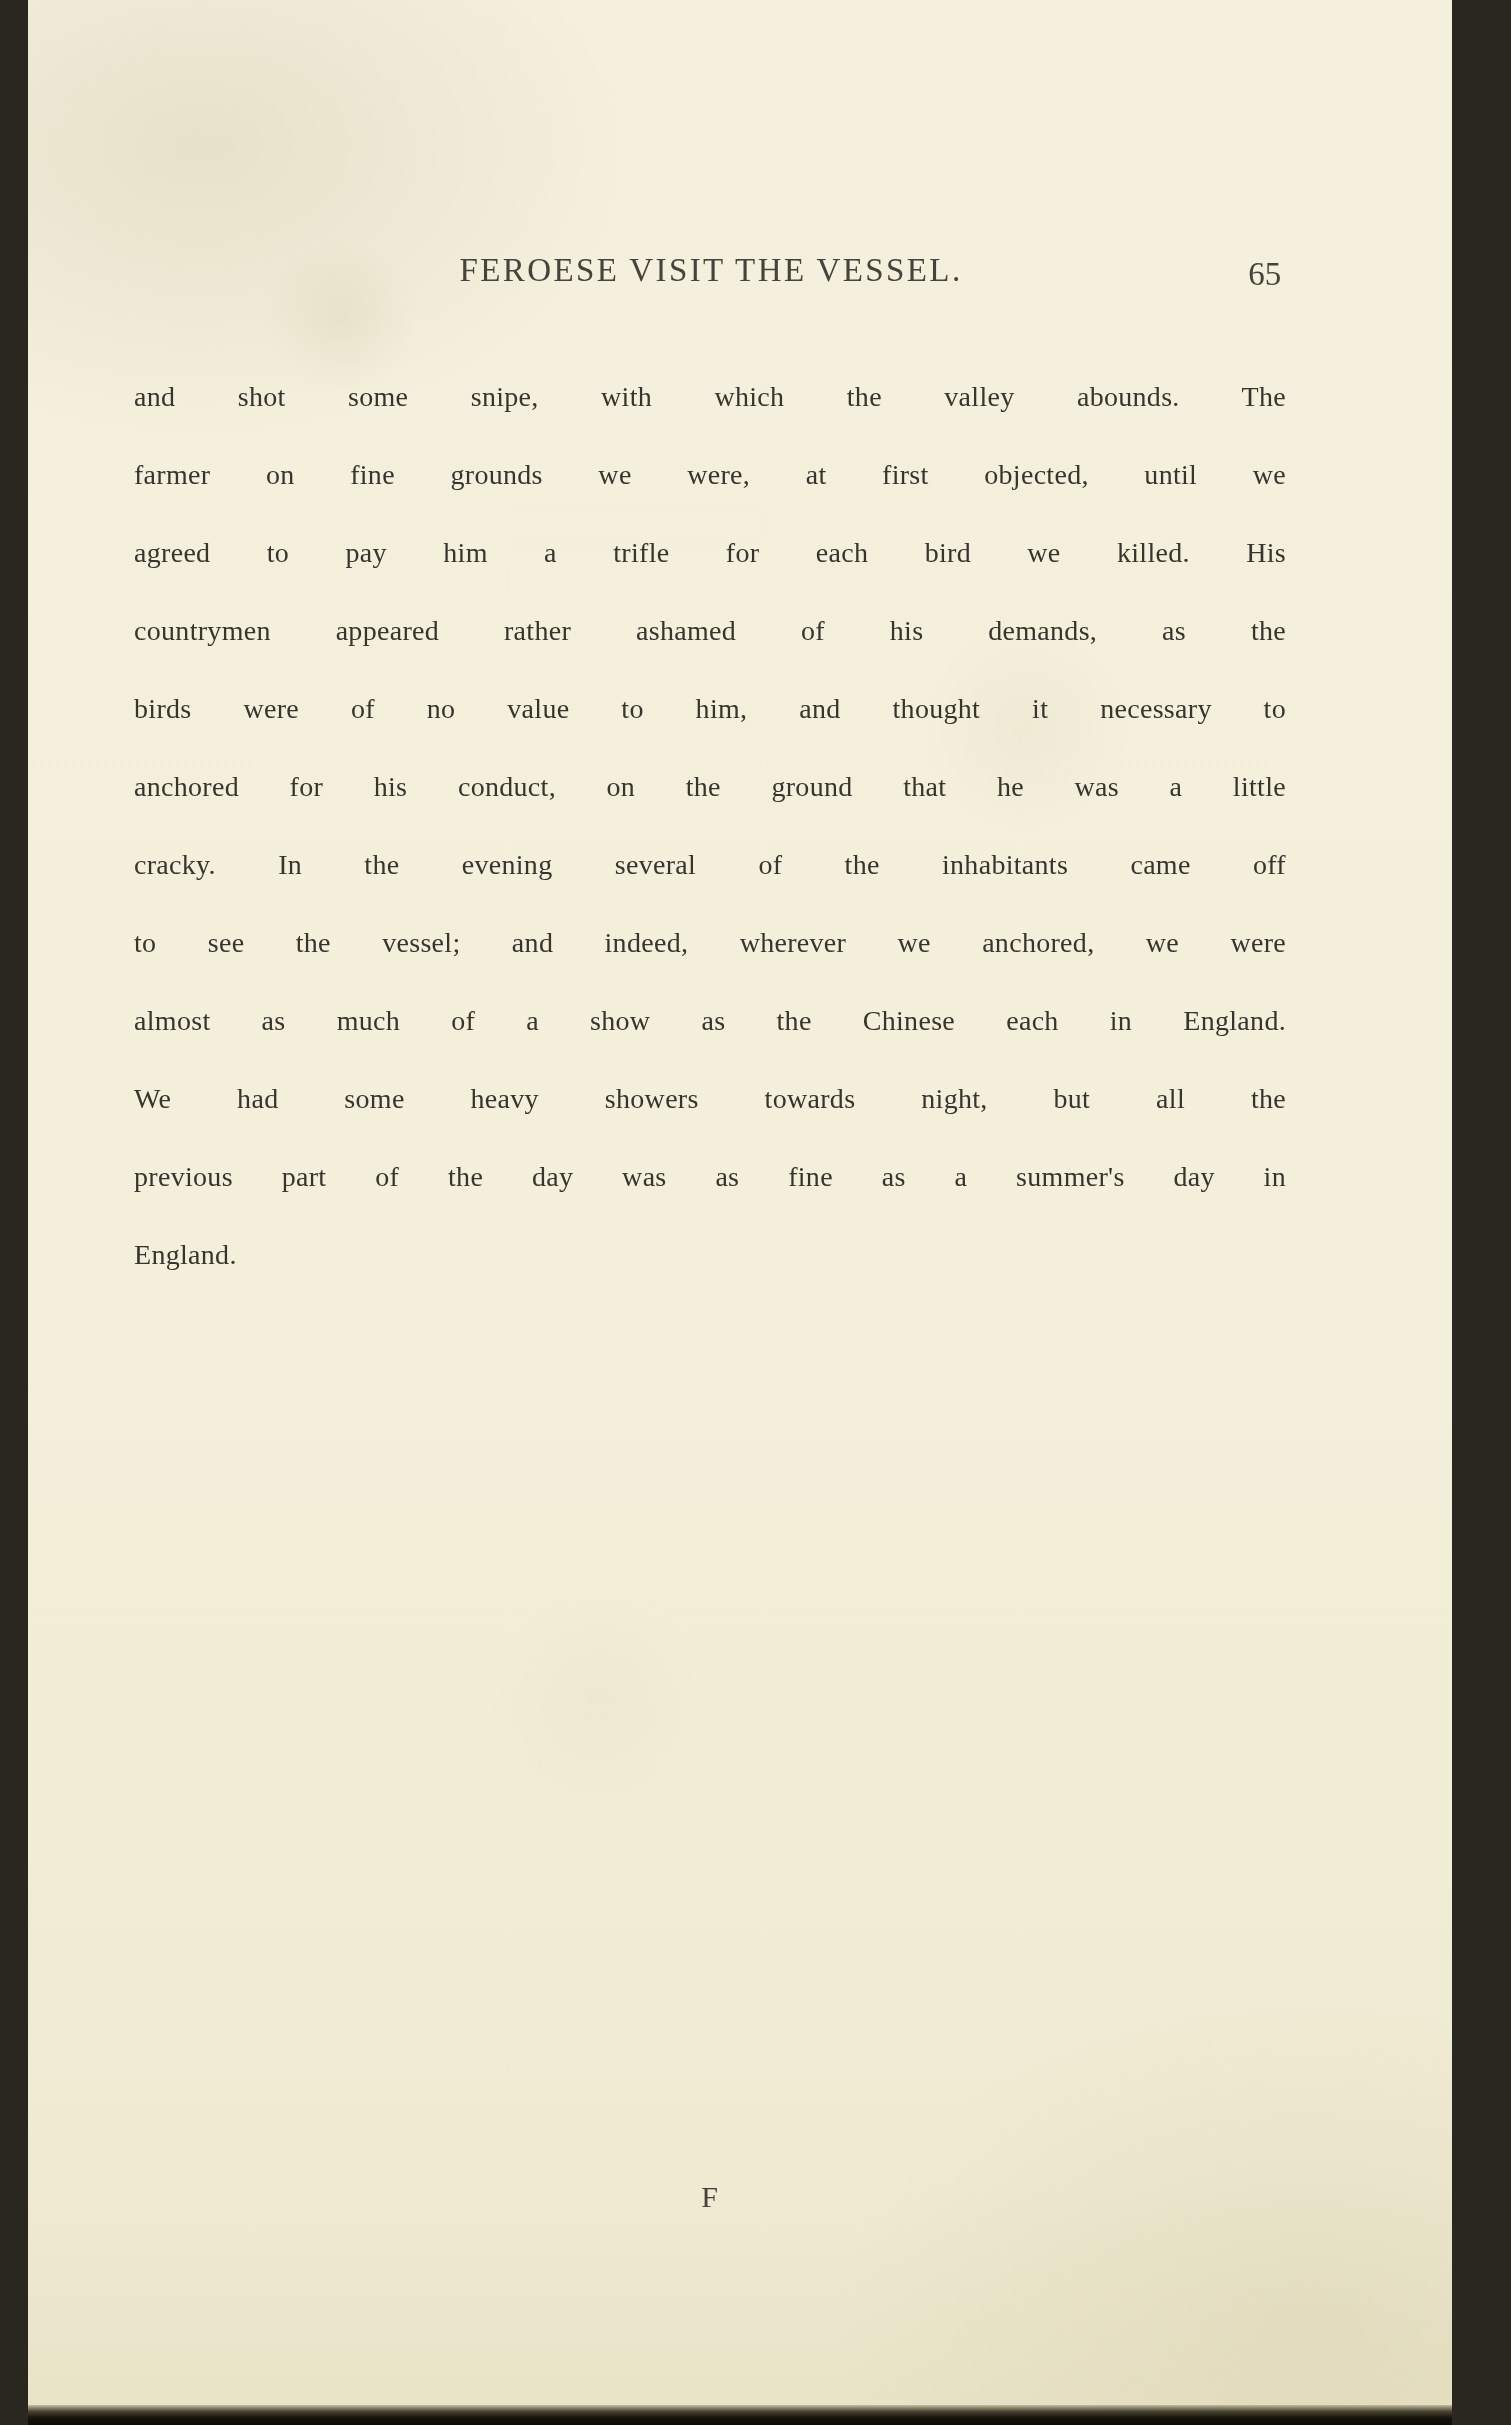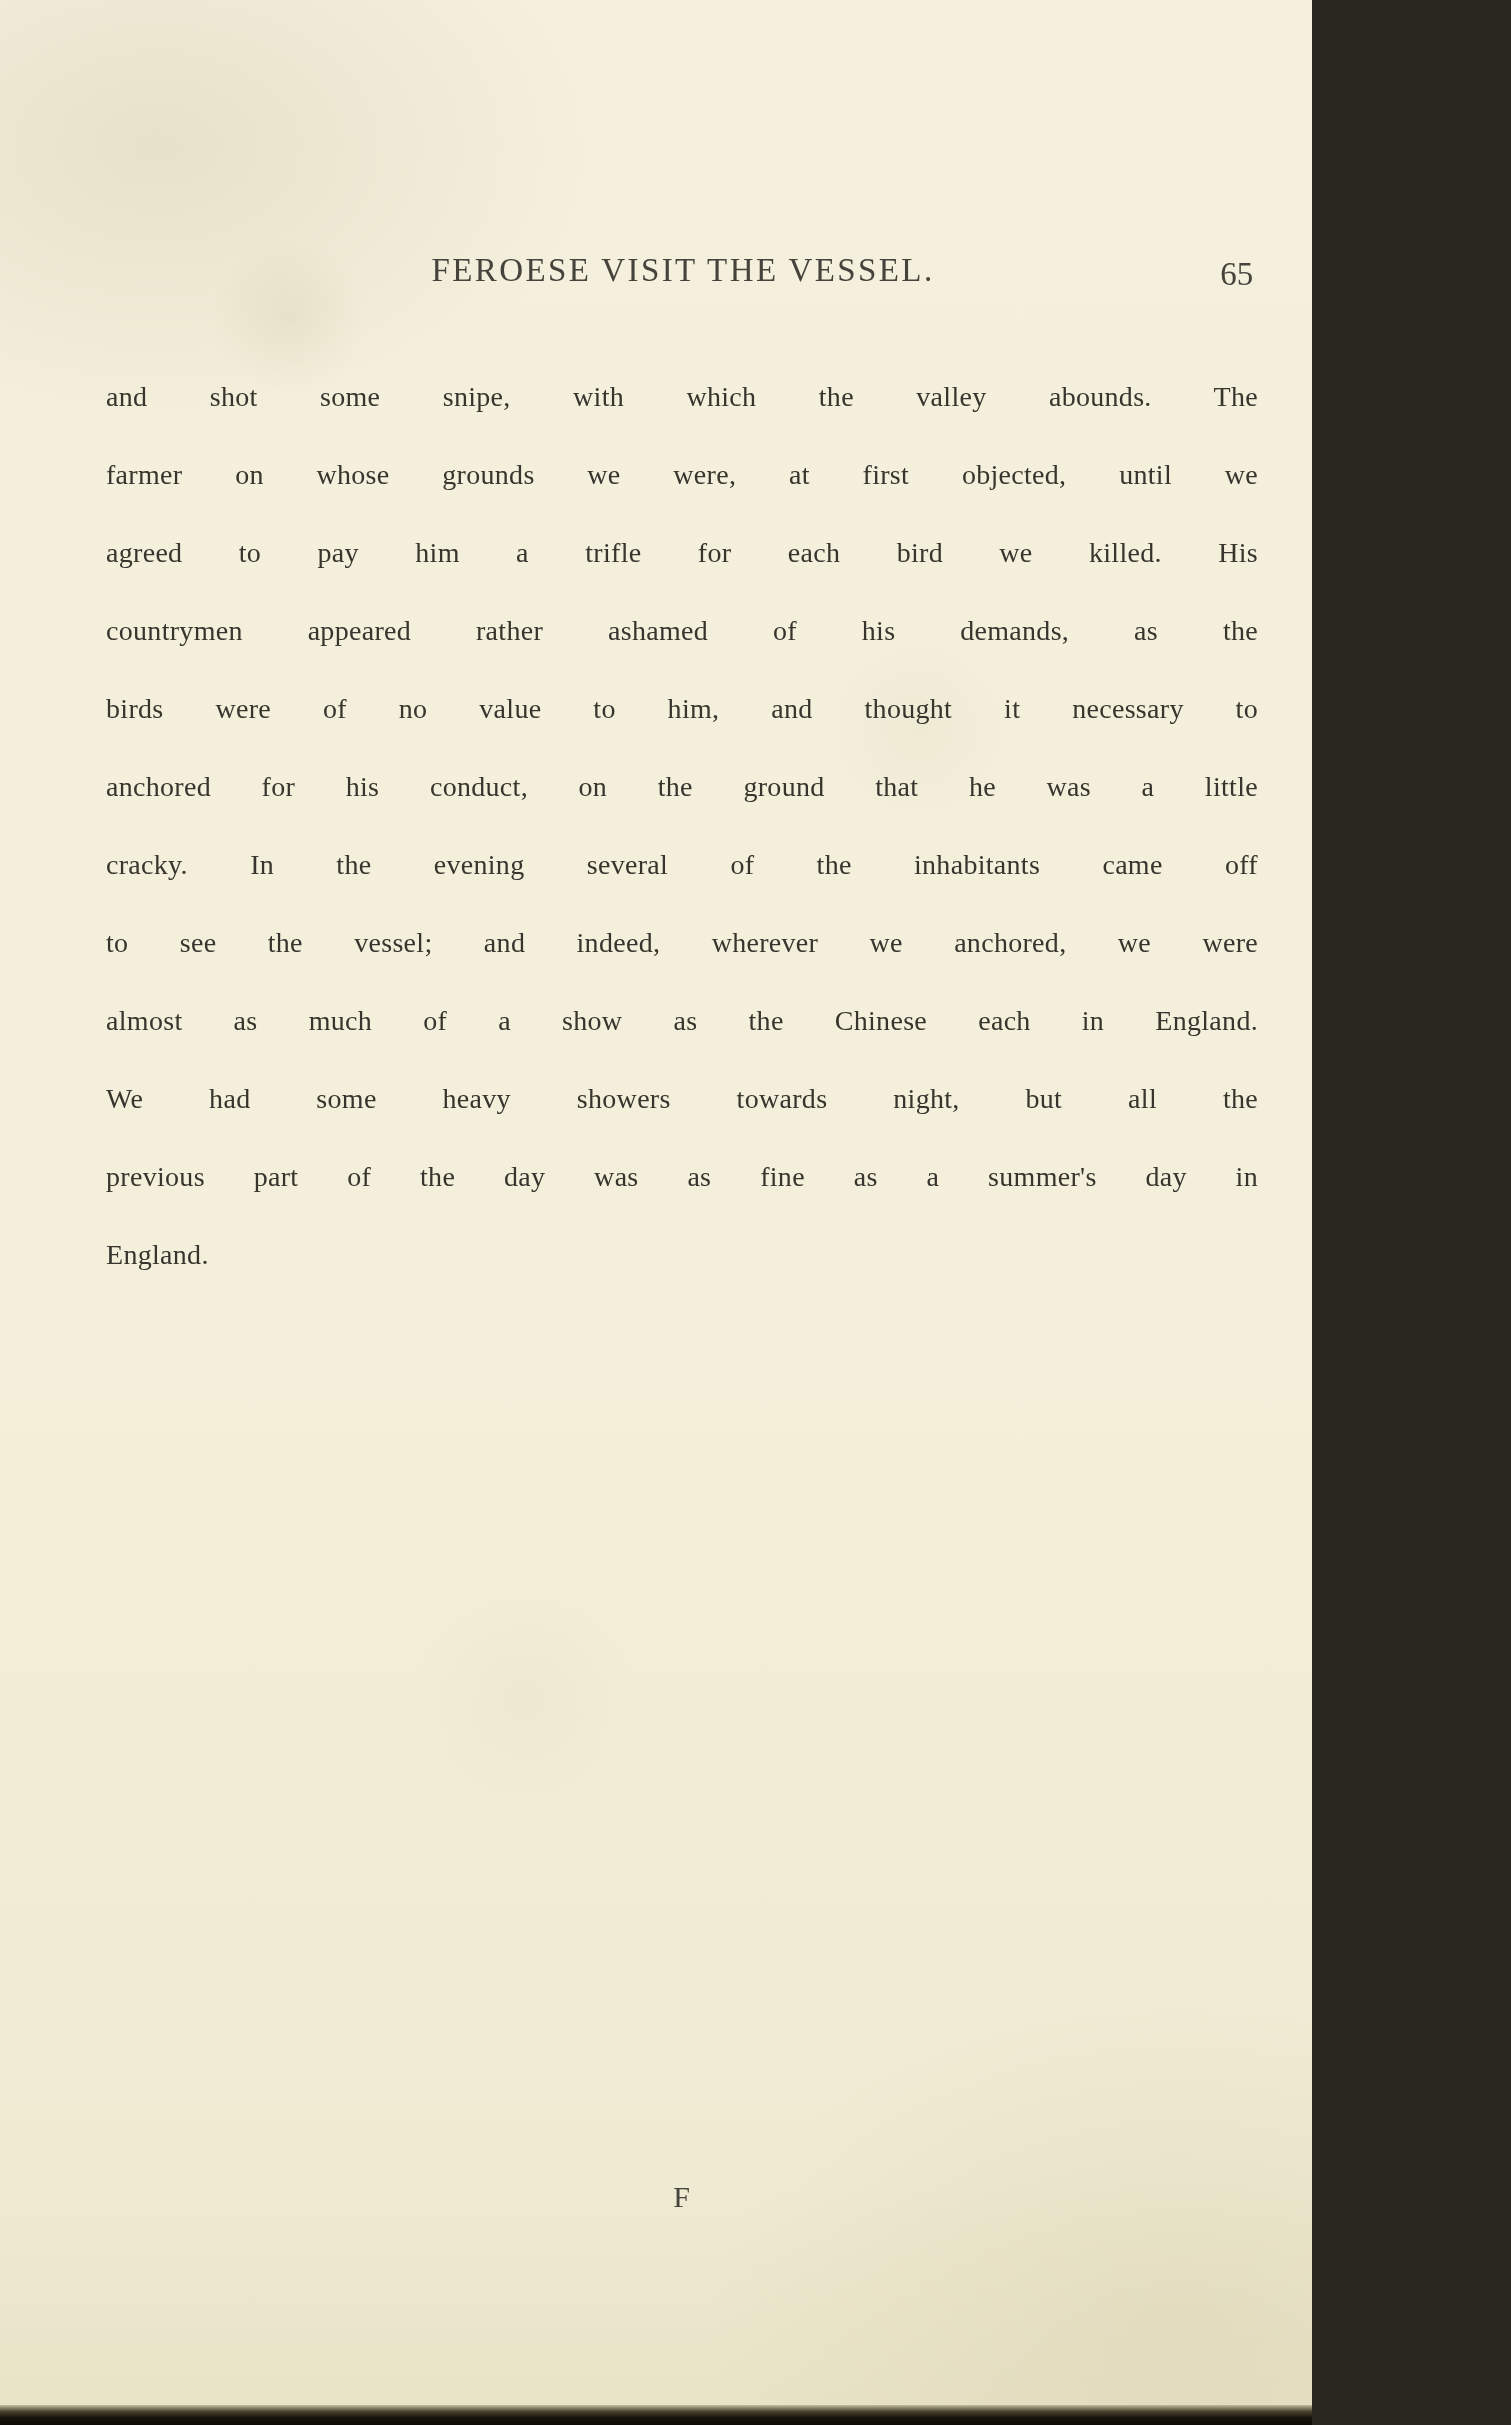--- a/index.html
+++ b/index.html
@@ -2,29 +2,30 @@
 <html style="font-size:12.7px"><head>
 <meta charset="utf-8">
 <style>
   html, body {
     margin: 0;
     padding: 0;
     background: #2a2721;
   }
   #page {
     position: relative;
-    width: 1312px;
+    width: 1424px;
     height: 2426px;
     overflow: hidden;
     font-family: "Liberation Serif", "DejaVu Serif", serif;
     background:
       radial-gradient(ellipse 712px 475px at 12% 6%, rgba(205,198,168,0.35), rgba(205,198,168,0) 60%),
       radial-gradient(ellipse 791px 554px at 90% 96%, rgba(214,206,172,0.4), rgba(214,206,172,0) 60%),
       linear-gradient(180deg, #f4f0dd 0%, #f3efda 55%, #efead2 90%, #e8e2c6 100%);
     color: #39372f;
+    margin-left: 28px;
   }
 
   
   #page::before {
     content: "";
     position: absolute;
     inset: 0;
     background:
       radial-gradient(circle 111px at 22% 13%, rgba(190,182,150,0.18), rgba(190,182,150,0) 70%),
       radial-gradient(circle 142px at 70% 30%, rgba(200,192,158,0.12), rgba(200,192,158,0) 70%),
@@ -100,21 +101,21 @@
 
 <div id="page">
 
   <div class="header">
     <div class="running-title">FEROESE VISIT THE VESSEL.</div>
     <div class="page-number">65</div>
   </div>
 
   <div class="body-text">
     <div class="line">and shot some snipe, with which the valley abounds.  The</div>
-    <div class="line">farmer on whose grounds we were, at first objected, until we</div>
+    <div class="line">farmer on fine grounds we were, at first objected, until we</div>
     <div class="line">agreed to pay him a trifle for each bird we killed.  His</div>
     <div class="line">countrymen appeared  rather ashamed of his demands, as the</div>
     <div class="line">birds were of no value to him, and thought it necessary to</div>
     <div class="line">anchored for his conduct, on the ground that he was a little</div>
     <div class="line">cracky.  In the evening several of the inhabitants came off</div>
     <div class="line">to see the vessel; and indeed, wherever we anchored, we were</div>
     <div class="line">almost as much of a show as the Chinese each in England.</div>
     <div class="line">We had some heavy showers towards night, but all the</div>
     <div class="line">previous part of the day was as fine as a summer's day in</div>
     <div class="line last">England.</div>

